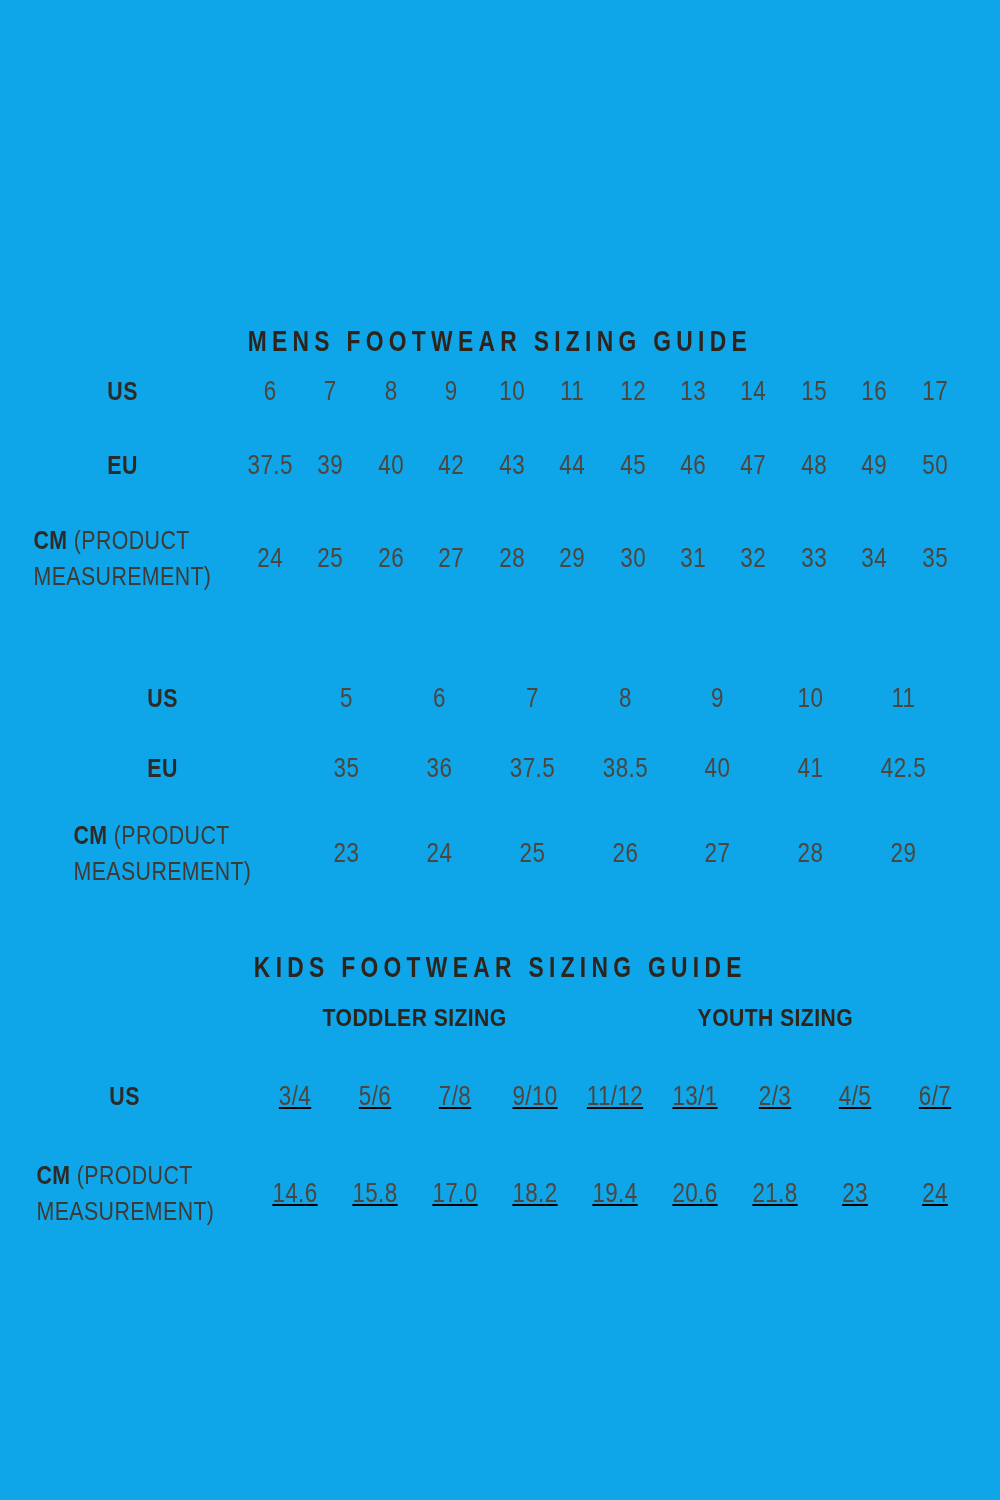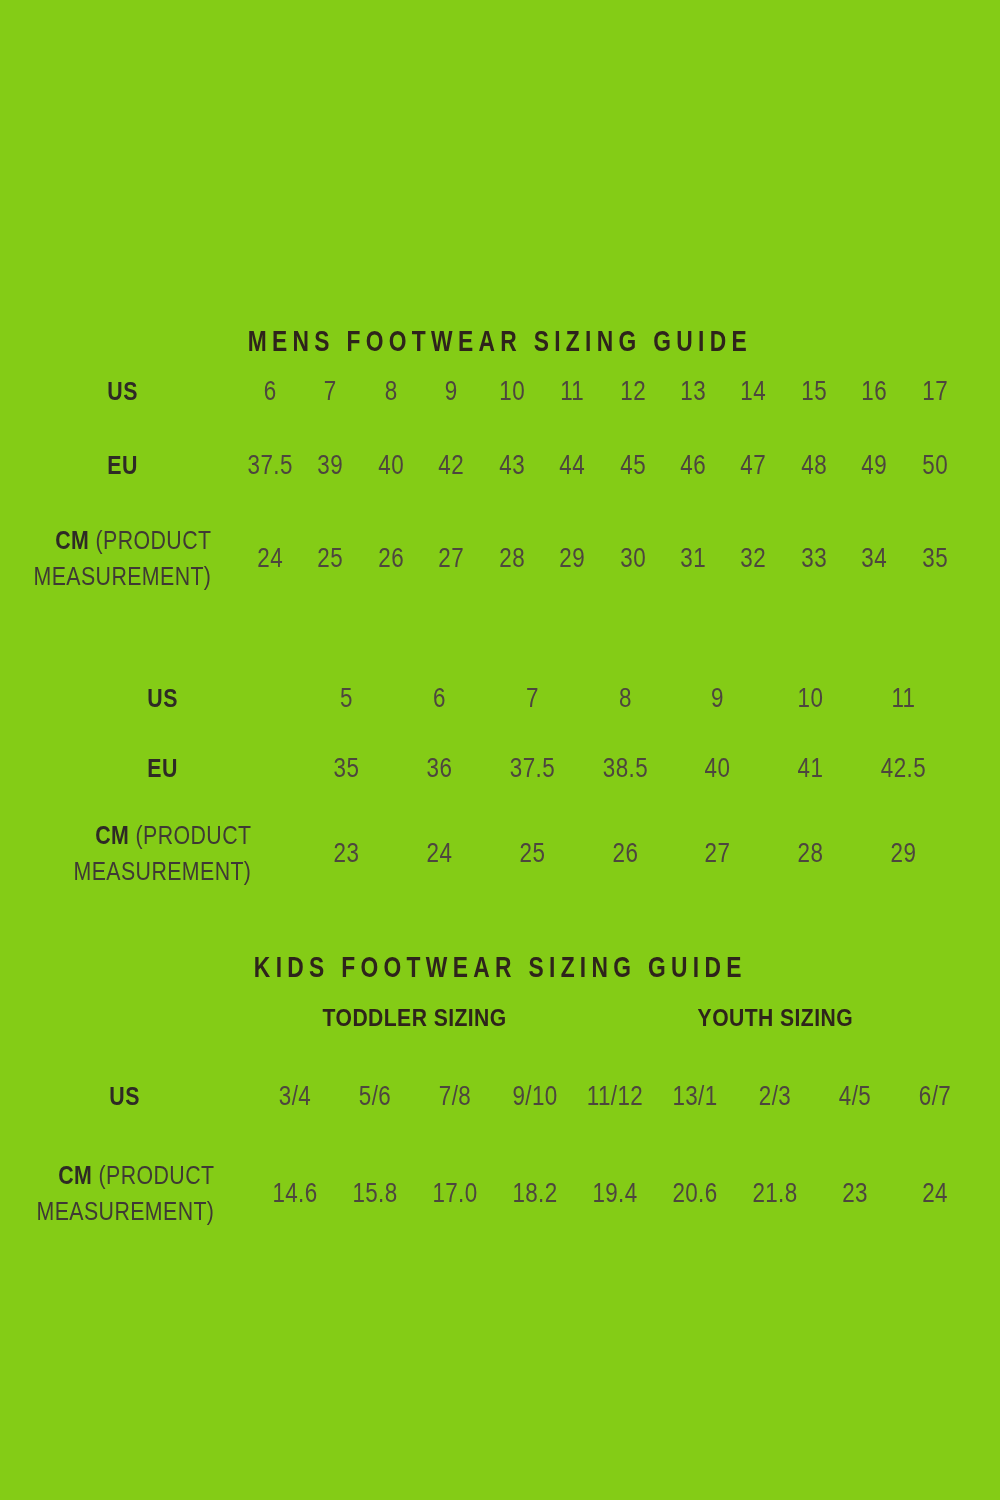--- a/index.html
+++ b/index.html
@@ -1,21 +1,21 @@
 <!DOCTYPE html>
 <html><head>
 <meta charset="utf-8">
 <style>
   * { margin: 0; padding: 0; box-sizing: border-box; }
   html, body { background: #ffffff; }
   .page {
     position: relative;
     width: 1000px;
     height: 1500px;
-    background: #84cc16;
+    background: #0ea5e9;
     font-family: "Liberation Sans", sans-serif;
     overflow: hidden;
   }
   .abs { position: absolute; left: 0; width: 1000px; }
 
   
   .guide-title {
     text-align: center;
     font-size: 30px;
     font-weight: bold;
@@ -29,21 +29,21 @@
     transform: scaleX(0.76);
     transform-origin: 50% 50%;
   }
 
   
   .trow { display: flex; align-items: center; }
   .label-col {
     display: flex;
     align-items: center;
     justify-content: center;
-    text-align: right;
+    text-align: left;
   }
   .label-text {
     display: inline-block;
     font-size: 26px;
     line-height: 36px;
     color: #2e2a25;
     letter-spacing: 0.5px;
     transform: scaleX(0.82);
     transform-origin: 50% 50%;
   }
@@ -62,21 +62,21 @@
   }
 
   
   .mens .label-col  { margin-left: 10px; width: 225px; }
   .mens .cells      { margin-left: 5px;  width: 725px; }
   
   .womens .label-col { margin-left: 45px; width: 235px; }
   .womens .cells     { margin-left: 20px; width: 650px; }
   
   .kids .label-col  { margin-left: 10px; width: 230px; }
-  .kids .cells      { margin-left: 15px; width: 720px; }
+  .kids .cells      { margin-left: 15px; width: 720px; text-decoration: underline; }
 
   
   .subhead-row { display: flex; margin-left: 255px; width: 720px; }
   .subhead {
     text-align: center;
     font-size: 24px;
     font-weight: bold;
     line-height: 28px;
     color: #2e241b;
     white-space: nowrap;

